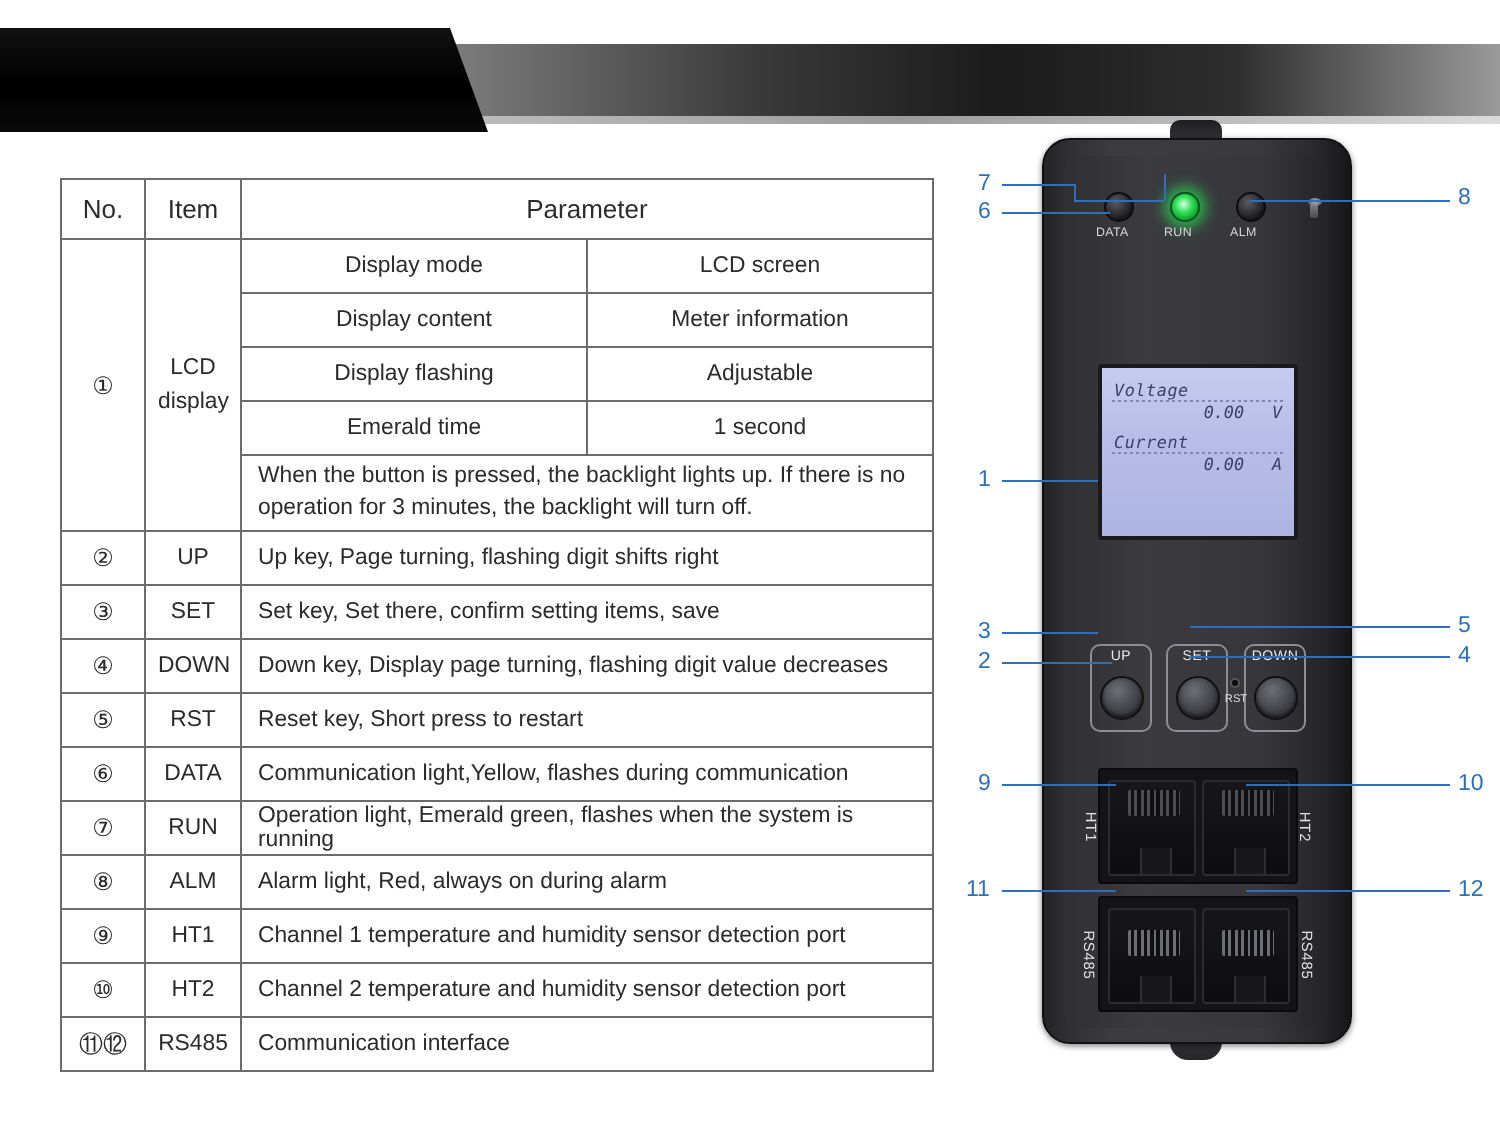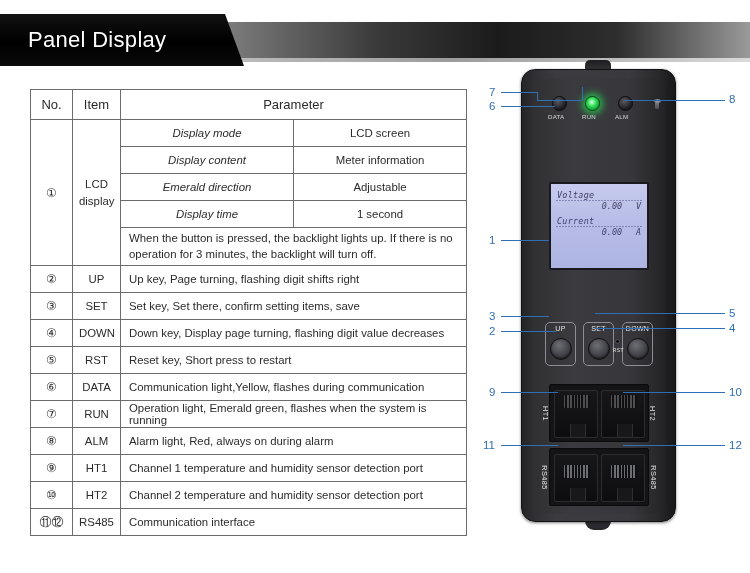--- a/index.html
+++ b/index.html
@@ -40,21 +40,21 @@
     border-collapse:collapse; table-layout:fixed;
     font-size:11.4px; color:#2b2b2b;
   }
   #spec-table td, #spec-table th {
     border:1px solid #6c6c6c;
     padding:0 6px; height:27px; font-weight:normal;
     vertical-align:middle;
   }
   #spec-table .c-no   { width:42px;  text-align:center; }
   #spec-table .c-item { width:48px;  text-align:center; }
-  #spec-table .c-sub  { width:169px; text-align:center;font-style:italic; }
+  #spec-table .c-sub  { width:169px; text-align:center; }
   #spec-table .c-val  { text-align:center; }
   #spec-table .hdr    { text-align:center; font-size:13px; height:30px; }
   #spec-table .desc   { text-align:left; padding-left:8px; }
   #spec-table .note   { text-align:left; padding:3px 8px; line-height:1.38; height:38px; }
   #spec-table .item-lcd { line-height:1.5; }
   .circ { font-size:12px; }
 
   
   #device-wrap { position:absolute; left:477px; top:60px; width:273px; height:513px; }
 
@@ -164,21 +164,20 @@
   .lead { position:absolute; height:1px; background:#2f6fb5; }
   .lead-v{ position:absolute; width:1px; background:#2f6fb5; }
   .cnum { position:absolute; font-size:11.5px; color:#2f6fb5; font-weight:normal; }
 </style>
 </head>
 <body>
 
 <div id="banner">
   <div id="banner-grad"></div>
   <div id="banner-black"></div>
-  <div id="banner-title">Panel Display</div>
 </div>
 
 <table id="spec-table">
   <tbody>
     <tr>
       <th class="c-no hdr">No.</th>
       <th class="c-item hdr">Item</th>
       <th class="hdr" colspan="2">Parameter</th>
     </tr>
 
@@ -189,25 +188,25 @@
         <span>display</span>
       </td>
       <td class="c-sub">Display mode</td>
       <td class="c-val">LCD screen</td>
     </tr>
     <tr>
       <td class="c-sub">Display content</td>
       <td class="c-val">Meter information</td>
     </tr>
     <tr>
-      <td class="c-sub">Emerald direction</td>
+      <td class="c-sub">Display flashing</td>
       <td class="c-val">Adjustable</td>
     </tr>
     <tr>
-      <td class="c-sub">Display time</td>
+      <td class="c-sub">Emerald time</td>
       <td class="c-val">1 second</td>
     </tr>
     <tr>
       <td class="note" colspan="2">When the button is pressed, the backlight lights up. If there is no operation for 3 minutes, the backlight will turn off.</td>
     </tr>
 
     <tr>
       <td class="c-no circ">②</td>
       <td class="c-item">UP</td>
       <td class="desc" colspan="2">Up key, Page turning, flashing digit shifts right</td>

